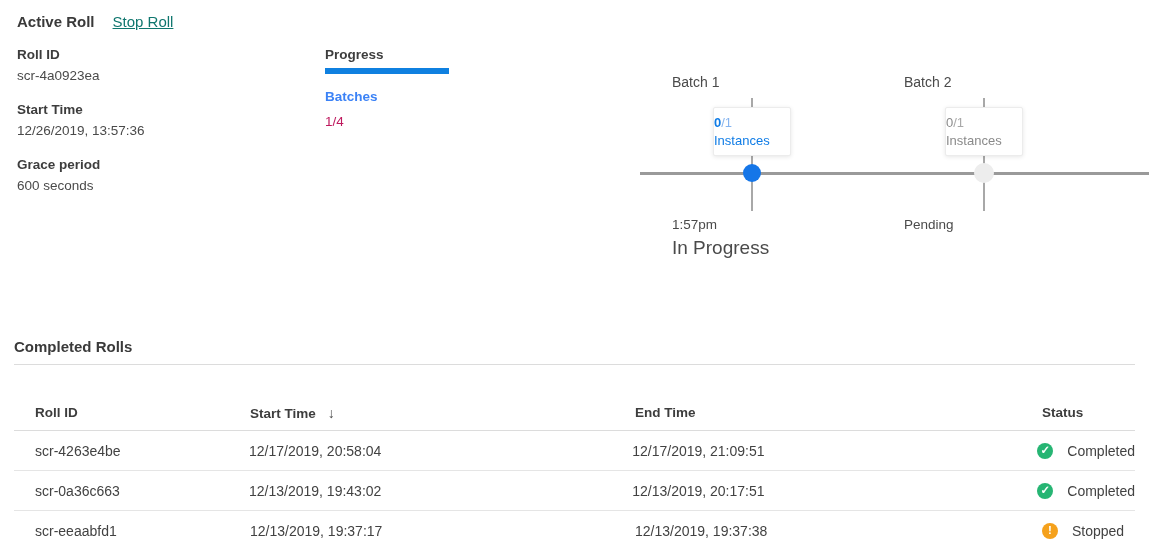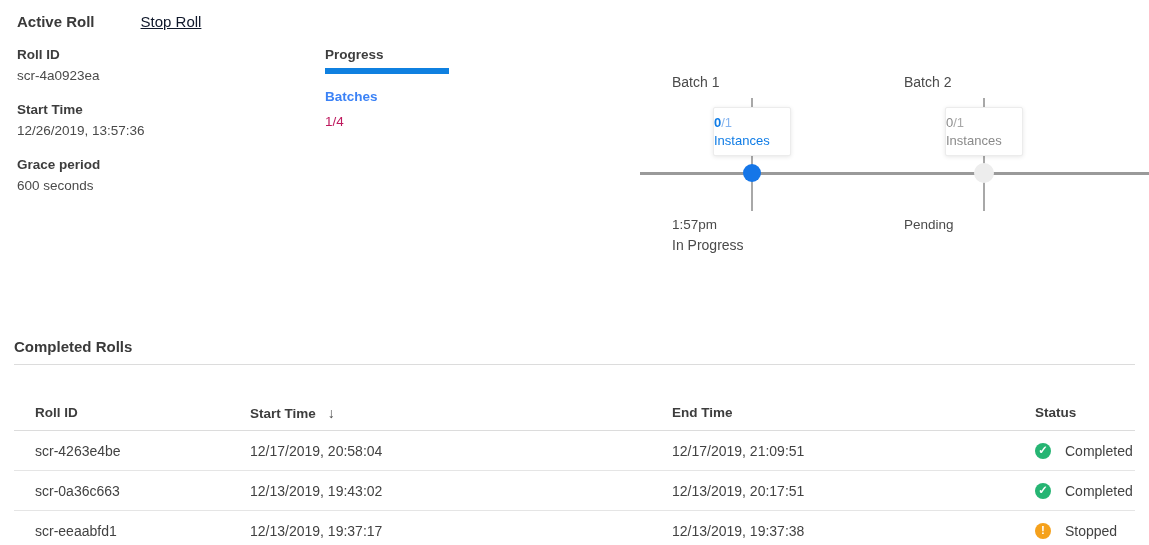--- a/index.html
+++ b/index.html
@@ -2,23 +2,23 @@
 <html><head>
 <meta charset="utf-8">
 <style>
   * { margin:0; padding:0; box-sizing:border-box; }
   html,body { width:1149px; height:545px; background:#fff; overflow:hidden;
     font-family:"Liberation Sans", sans-serif; color:#3d3d3d; }
 
   
   .top { position:relative; height:312px; }
 
-  .hdr-row { position:absolute; left:17px; top:13px; display:flex; align-items:center; gap:8px; }
+  .hdr-row { position:absolute; left:17px; top:13px; display:flex; align-items:center; gap:18px; }
   .ar-title { font-size:15px; font-weight:bold; color:#3a3a3a; }
-  .stop-link { font-size:15px; color:#0f172a; text-decoration:underline; cursor:pointer;margin-left:38px; }
+  .stop-link { font-size:15px; color:#0f766e; text-decoration:underline; cursor:pointer; }
 
   .field { position:absolute; left:17px; }
   .field.f1 { top:47px; } .field.f2 { top:102px; } .field.f3 { top:157px; }
   .f-label { font-size:13.5px; font-weight:600; color:#3d3d3d; }
   .f-value { font-size:13.5px; color:#4a4a4a; margin-top:6px; }
 
   .mid { position:absolute; left:325px; top:47px; width:140px; }
   .p-label { font-size:13.5px; font-weight:600; color:#3d3d3d; }
   .p-track { width:124px; height:6px; margin-top:6px; background:transparent; }
   .p-fill { height:100%; background:#0f80e0; }
@@ -39,32 +39,32 @@
   .dot { position:absolute; left:71px; top:90px; width:18px; height:18px; border-radius:50%; z-index:3; }
   .b-active .count { font-weight:bold; color:#0f7ce6; }
   .b-active .total { color:#86b4ef; }
   .b-active .inst-lbl { color:#0f7ce6; }
   .b-active .dot { background:#1576e8; }
   .b-pending .count { color:#8a8a8a; }
   .b-pending .total { color:#a8a8a8; }
   .b-pending .inst-lbl { color:#8a8a8a; }
   .b-pending .dot { background:#ededed; width:20px; height:20px; left:70px; top:89px; }
   .sub1 { position:absolute; top:143px; width:100%; font-size:13.5px; color:#4a4a4a; }
-  .sub2 { position:absolute; top:163px; width:100%; font-size:14px; color:#4a4a4a; }
+  .sub2 { position:absolute; top:163px; width:100%; font-size:19px; color:#4a4a4a; }
 
   
   .cr-title { font-size:15px; font-weight:bold; color:#3a3a3a; margin:26px 0 0 14px; }
   .cr-divider { height:1px; background:#dcdcdc; margin:9px 14px 0 14px; }
 
   .thead { display:flex; align-items:center; height:36px; margin:30px 14px 0 14px;
     padding-left:21px; border-bottom:1px solid #dcdcdc;
     font-size:13.5px; font-weight:600; color:#3d3d3d; }
   .trow { display:flex; align-items:center; height:40px; margin:0 14px; padding-left:21px;
     border-bottom:1px solid #e5e5e5; font-size:14px; color:#424242; }
-  .c1 { width:215px; } .c2 { width:385px; } .c3 { width:363px;margin-left:37px; } .c4 { flex:1; }
+  .c1 { width:215px; } .c2 { width:385px; } .c3 { width:407px; } .c4 { flex:1; }
   .sort-icon { margin-left:12px; font-size:14px; font-weight:normal; color:#4a4a4a; cursor:pointer; }
   .status-cell { display:flex; align-items:center; gap:14px; }
   .status-icon { width:16px; height:16px; border-radius:50%; color:#fff; font-size:11.5px;
     font-weight:bold; display:flex; align-items:center; justify-content:center; line-height:1; }
   .st-success .status-icon { background:#26b573; }
   .st-warning .status-icon { background:#f5a11c; }
 </style>
 </head>
 <body>
 

